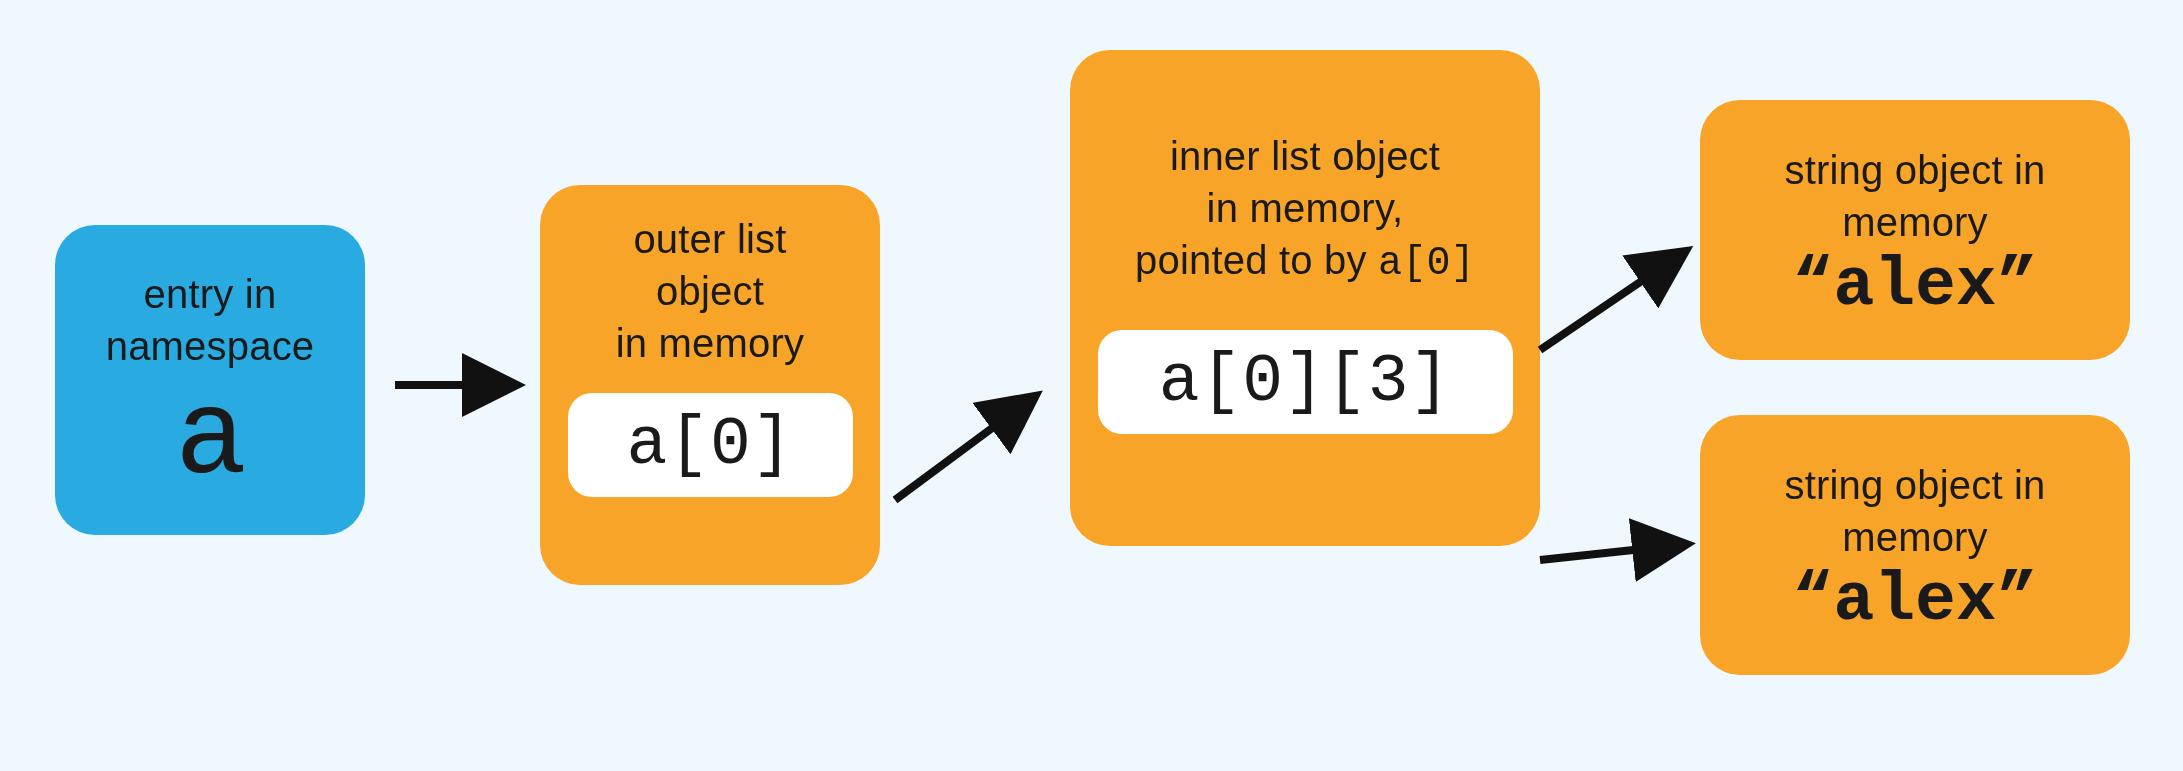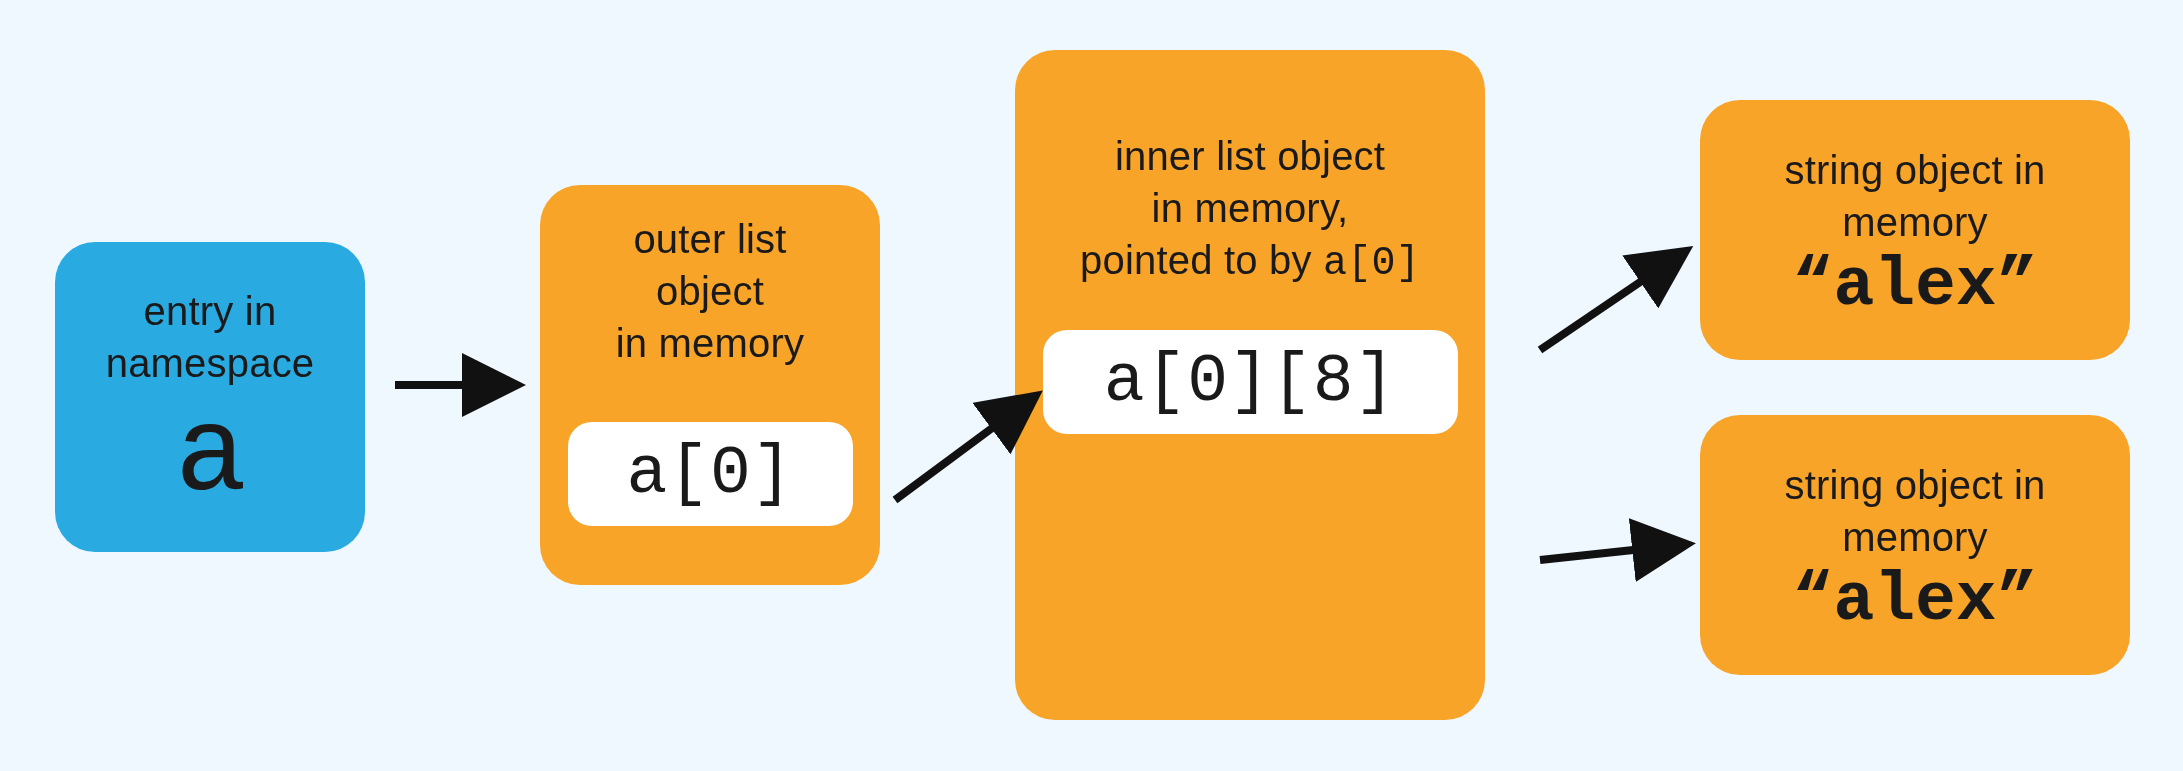--- a/index.html
+++ b/index.html
@@ -68,40 +68,40 @@
     width: 2183px;
     height: 771px;
     pointer-events: none;
   }
 </style>
 </head>
 <body>
 
 <div class="canvas">
 
-  <div class="box blue" style="left:55px; top:225px; width:310px; height:310px; justify-content:center; padding-top:32px;margin-top:17px;">
+  <div class="box blue" style="left:55px; top:225px; width:310px; height:310px; justify-content:center; padding-top:32px;">
     <div class="label">entry in
 namespace</div>
     <div class="big">a</div>
   </div>
 
-  <div class="box orange" style="left:540px; top:185px; width:340px; height:400px;gap:29px;">
+  <div class="box orange" style="left:540px; top:185px; width:340px; height:400px;">
     <div class="label">outer list
 object
 in memory</div>
     <div class="slot" style="margin-top:24px; width:285px;">a[0]</div>
   </div>
 
-  <div class="box orange" style="left:1015px; top:50px; width:470px; height:670px;">
+  <div class="box orange" style="left:1070px; top:50px; width:470px; height:496px;">
     <div class="label">
       <span>inner list object
 in memory,
 pointed to by </span><span class="mono-inline">a[0]</span>
     </div>
-    <div class="slot" style="margin-top:40px; width:415px;">a[0][8]</div>
+    <div class="slot" style="margin-top:40px; width:415px;">a[0][3]</div>
   </div>
 
   <div class="box orange" style="left:1700px; top:100px; width:430px; height:260px; justify-content:center;">
     <div class="label">string object in
 memory</div>
     <div class="strval">“alex”</div>
   </div>
 
   <div class="box orange" style="left:1700px; top:415px; width:430px; height:260px; justify-content:center;">
     <div class="label">string object in

